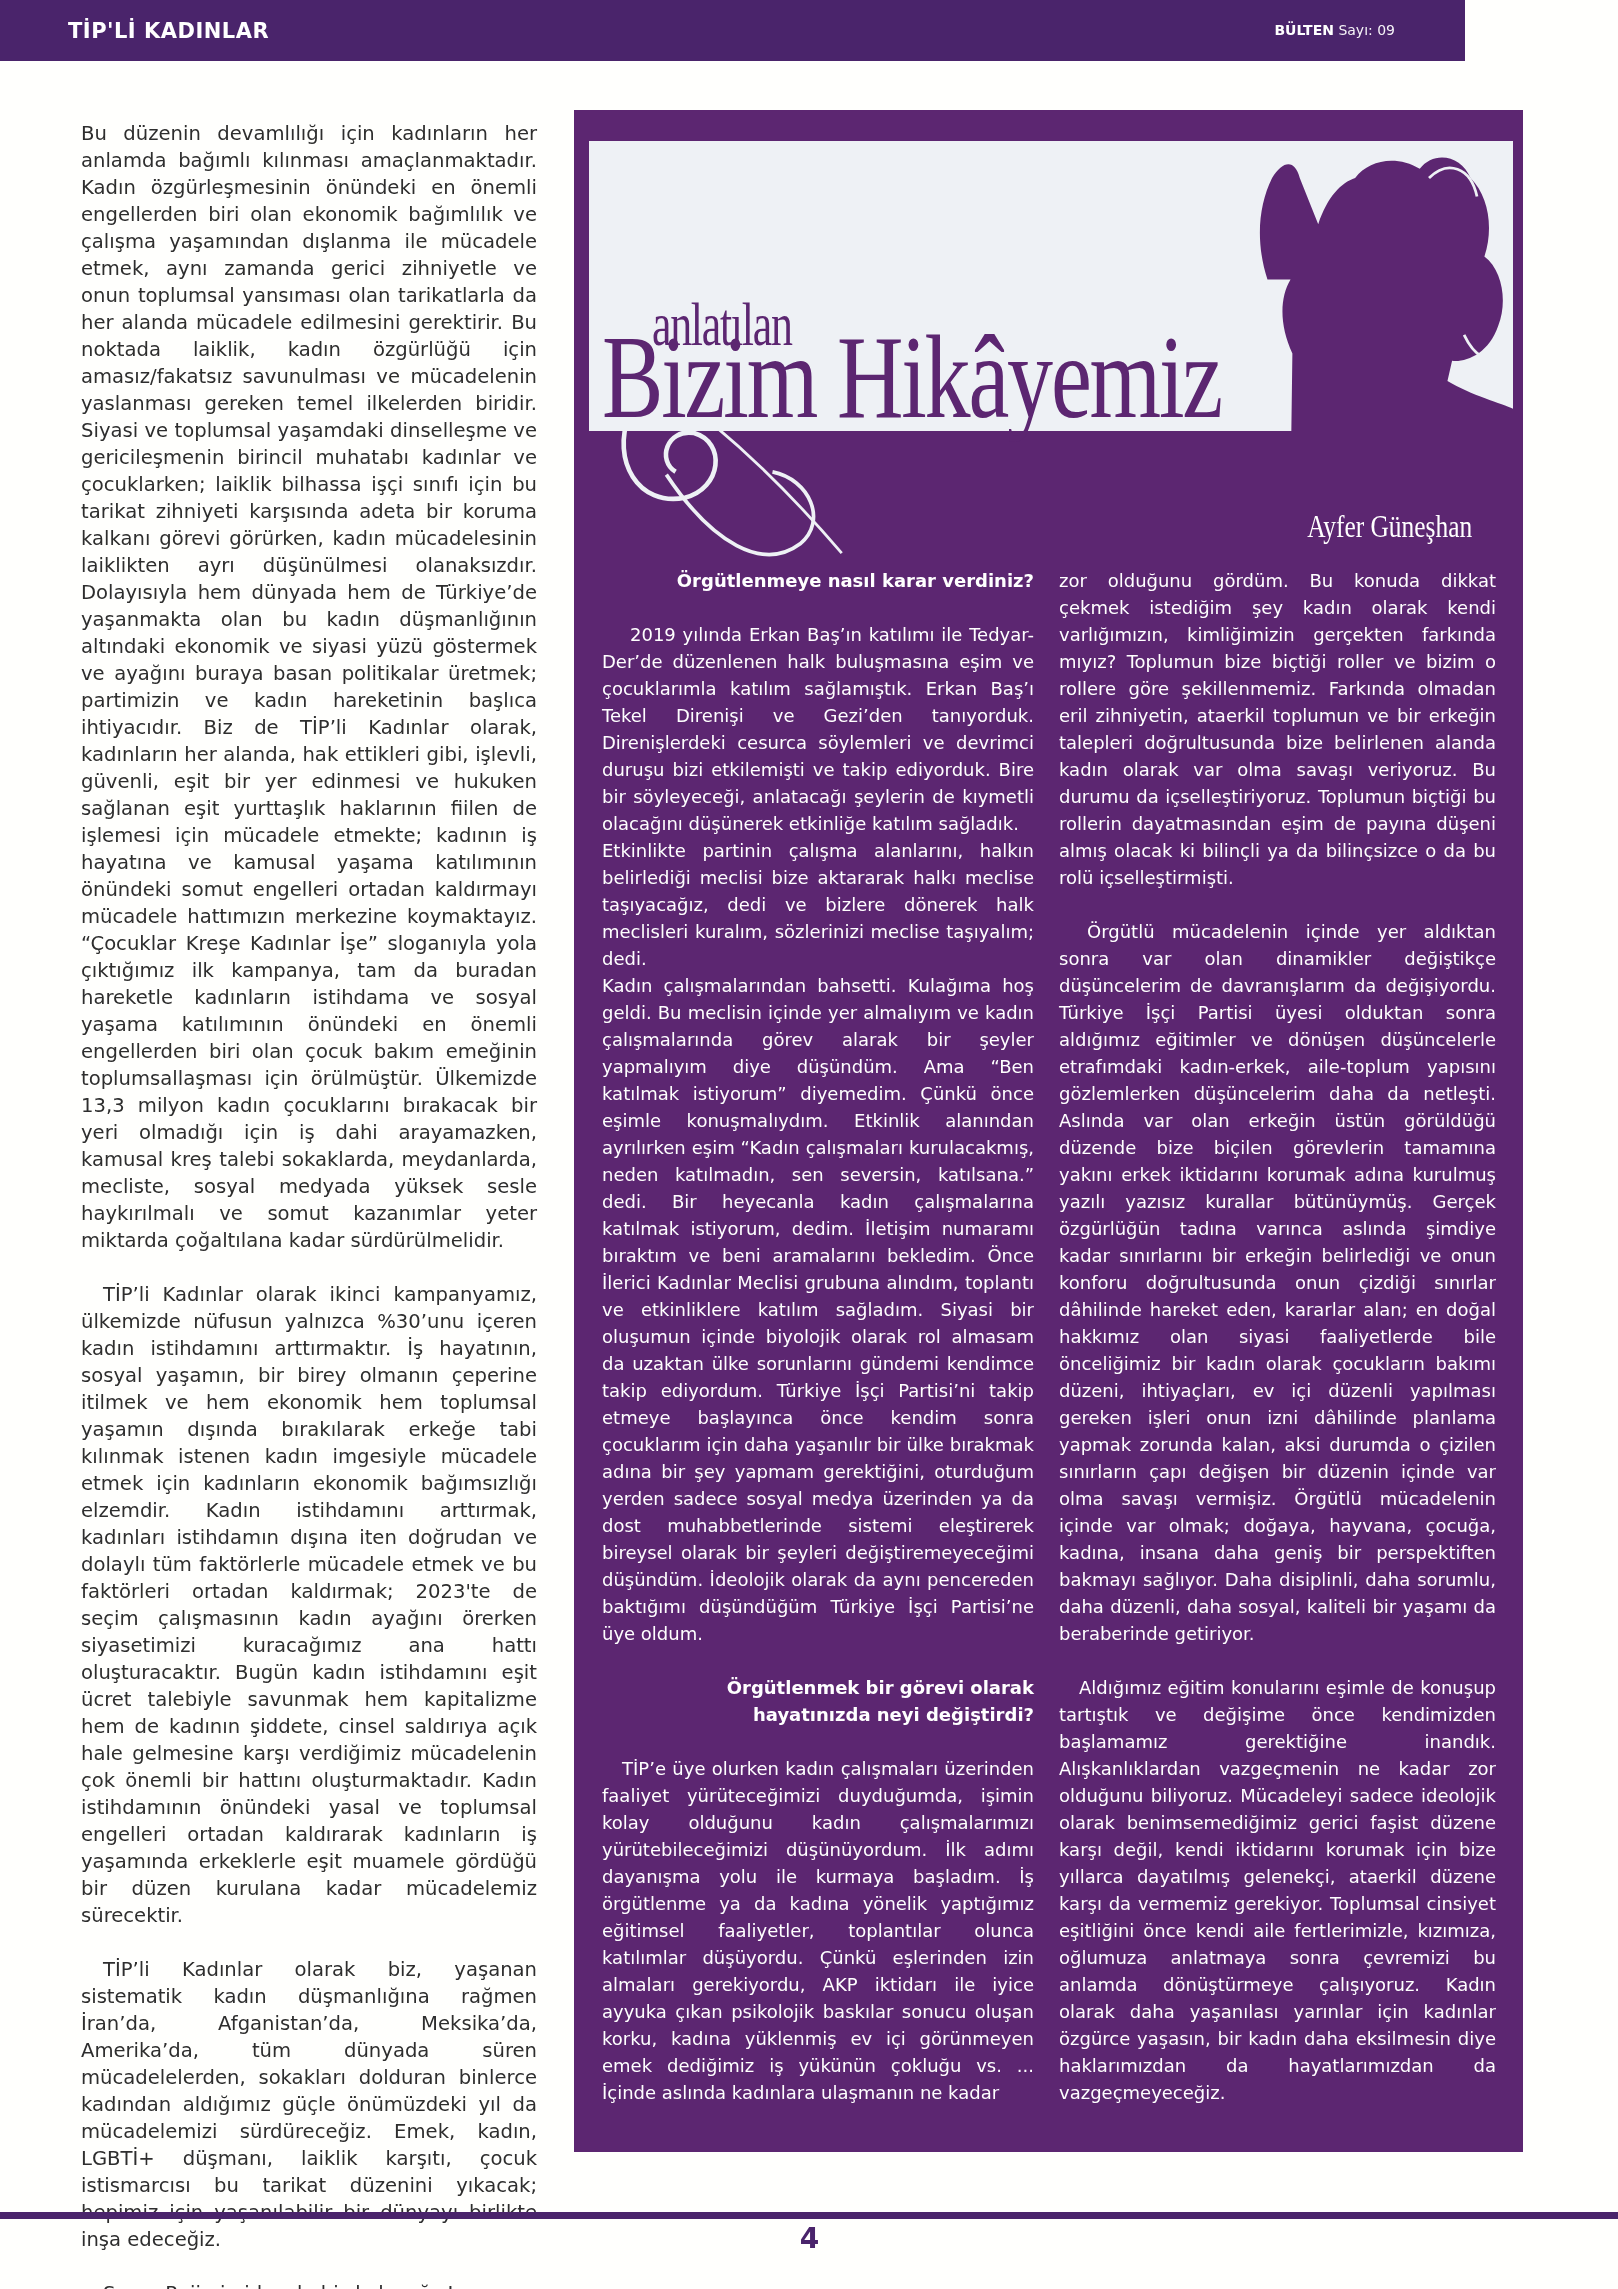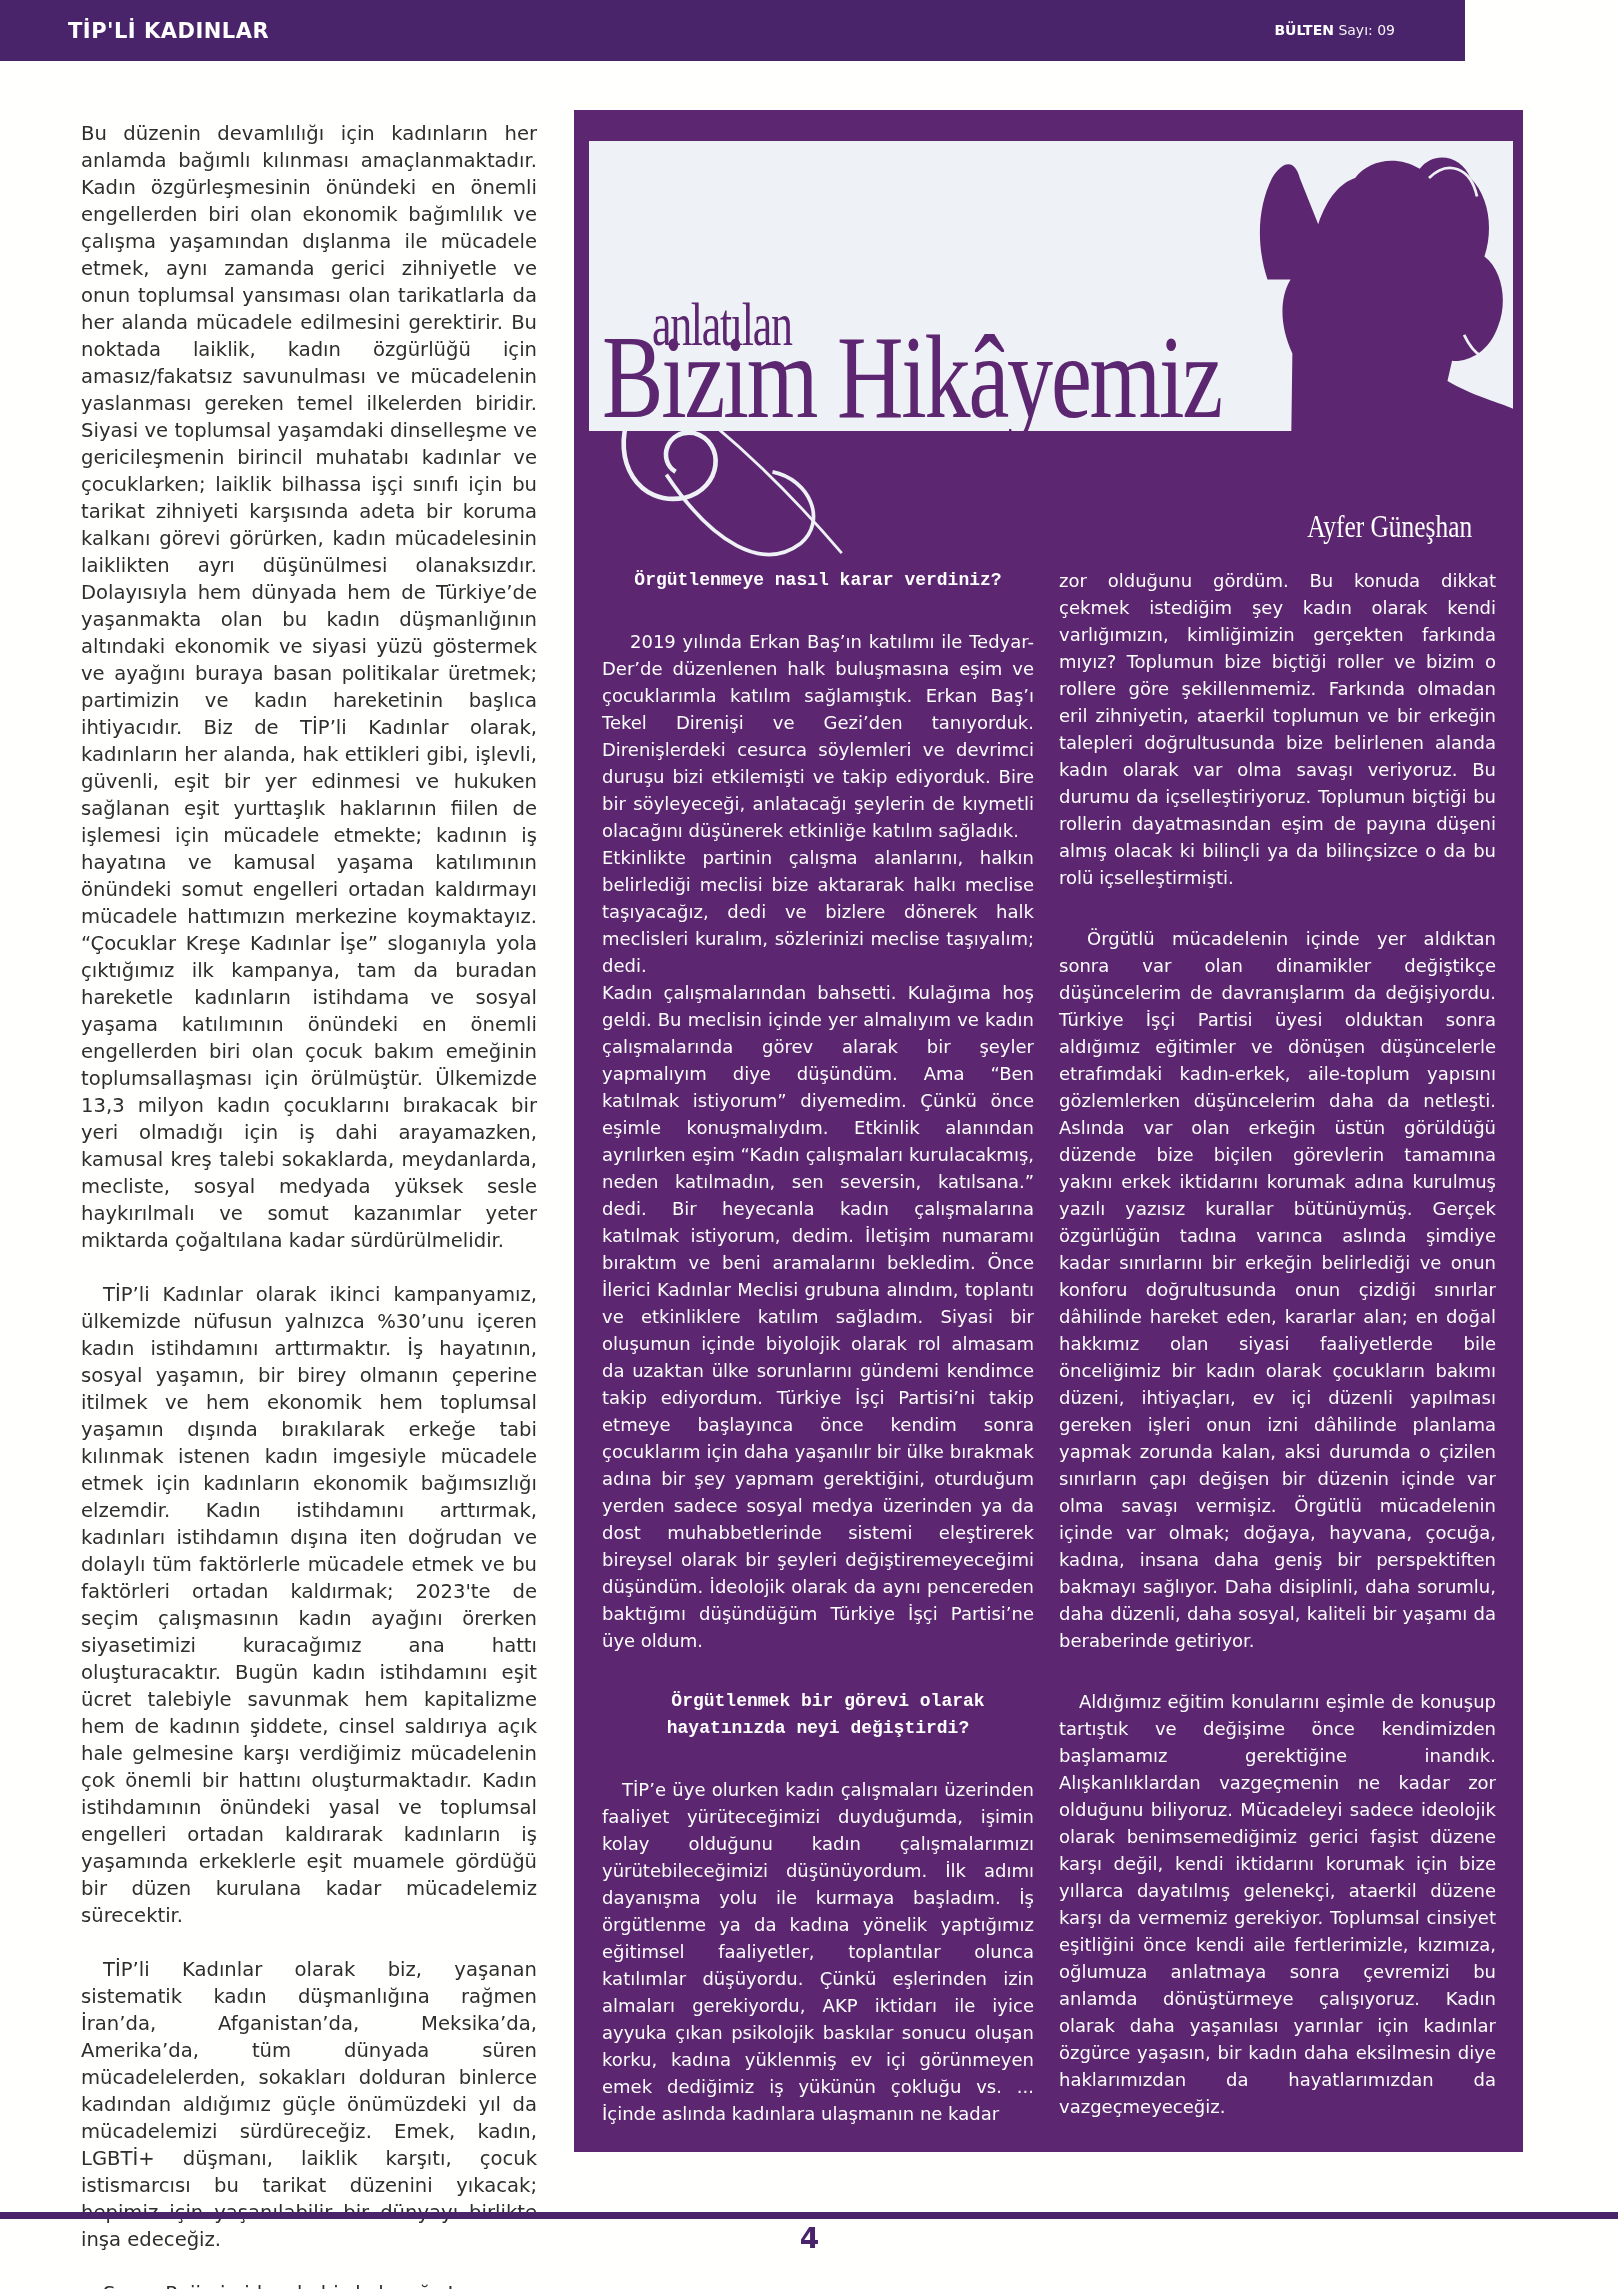--- a/index.html
+++ b/index.html
@@ -56,22 +56,22 @@
     font-size: 31px; color: #ffffff; transform: scaleX(0.82); transform-origin: right top;
   }
 
   .col {
     position: absolute; top: 457px; font-size: 18px; line-height: 27px;
     color: #ffffff; text-align: justify; font-family: "DejaVu Sans", sans-serif;
   }
   .col.mid { left: 28px; width: 432px; }
   .col.right { left: 485px; width: 437px; }
   .col p { margin: 0; }
-  .col .q { font-weight: bold; text-align: center; font-family: Liberation Mono, monospace; }
-  .col .gap { margin-top: 34px; }
+  .col .q { font-weight: bold; text-align: right; }
+  .col .gap { margin-top: 27px; }
   .col .indent { text-indent: 28px; }
   .col .indent-sm { text-indent: 20px; }
 
   
   .footer-rule {
     position: absolute; left: 0; top: 2212px; width: 1619px; height: 6.5px; background: #4a246b;
   }
   .page-number {
     position: absolute; left: 0; width: 1619px; top: 2222px; text-align: center;
     font-family: "DejaVu Sans", sans-serif; font-weight: bold; font-size: 28px; color: #4a246b;

